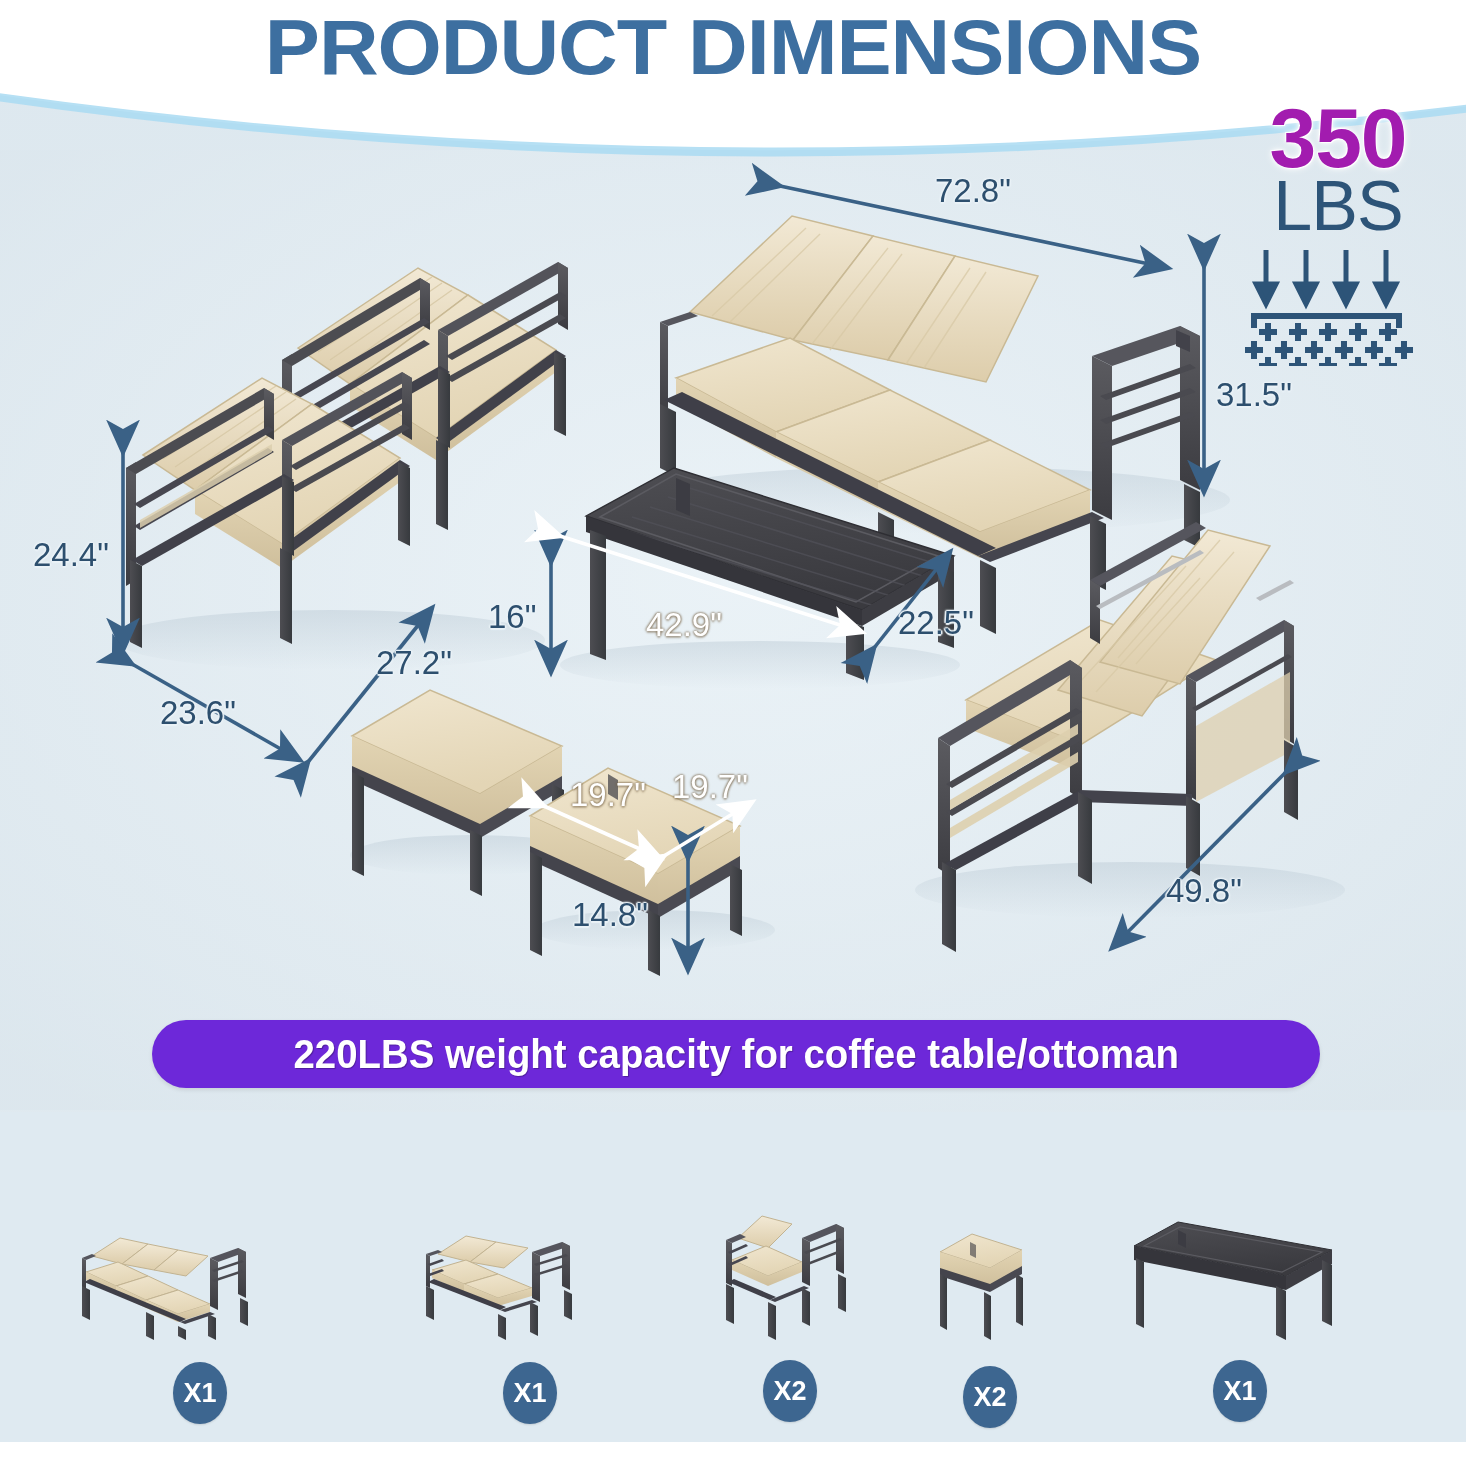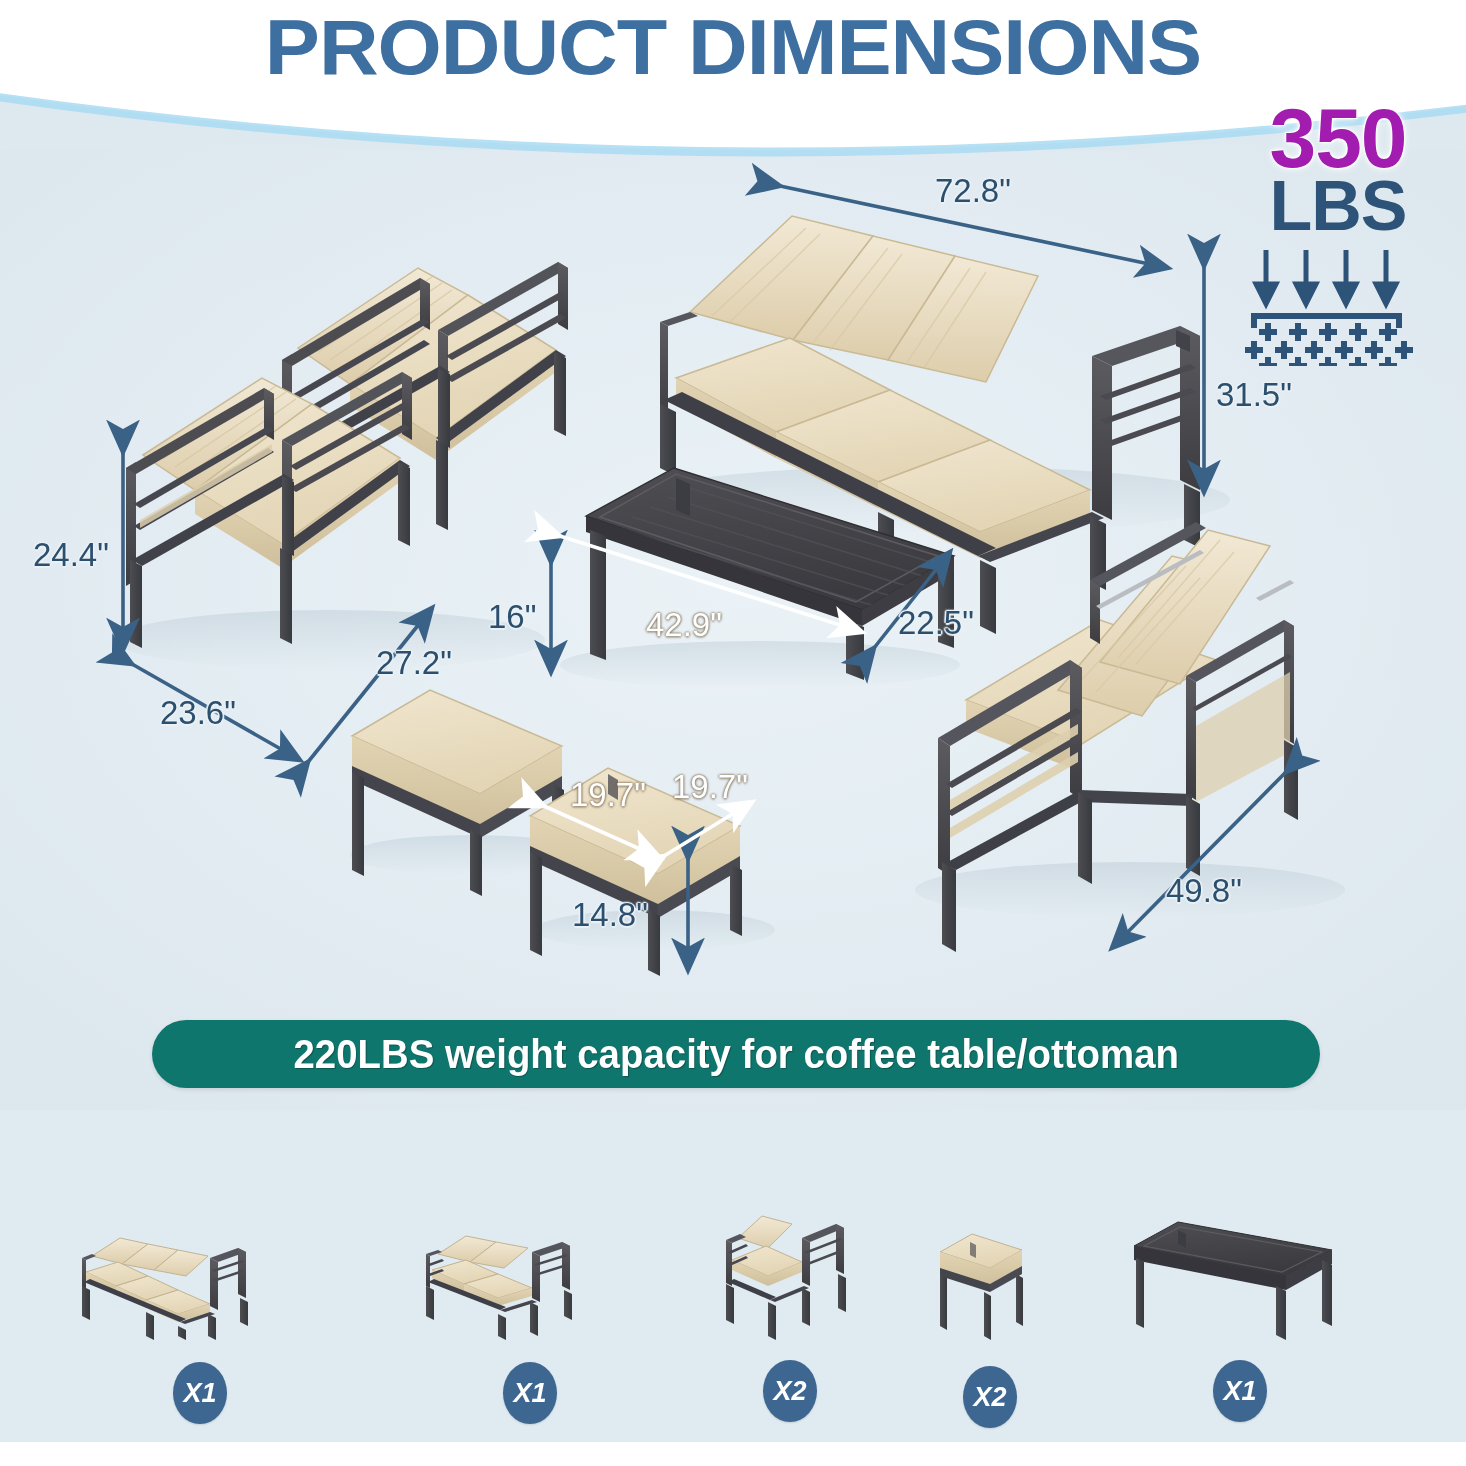--- a/index.html
+++ b/index.html
@@ -38,21 +38,20 @@
     position:absolute;left:0;top:1442px;width:1466px;height:24px;background:#ffffff;
   }
   .item-cell{position:absolute;text-align:center;}
   .badge{
     width:54px;height:62px;border-radius:50%;
     background:#3d6690;color:#fff;
     display:flex;align-items:center;justify-content:center;
     font-size:27px;font-weight:bold;letter-spacing:0px;
     margin:0 auto;
     box-shadow:0 1px 2px rgba(0,0,0,.12);
-    font-style:italic;
   }
 
   
   .dim{
     position:absolute;
     color:#2d4f6e;
     font-size:33px;
     font-weight:normal;
     white-space:nowrap;
     text-shadow:
@@ -69,28 +68,28 @@
   }
 
   
   .lbs-box{position:absolute;left:1238px;top:100px;width:200px;text-align:center;z-index:8;}
   .lbs-num{
     font-size:84px;font-weight:bold;color:#a21caf;line-height:.92;
     letter-spacing:-1px;
     text-shadow:0 0 9px #ffffff,0 0 4px #ffffff,1px 1px 0 #fff,-1px -1px 0 #fff;
   }
   .lbs-word{
-    font-size:70px;font-weight:bold;color:#2d5478;line-height:.95;
+    font-size:70px;font-weight:normal;color:#2d5478;line-height:.95;
     letter-spacing:-1px;margin-top:-4px;
   }
 
   
   .cap-banner{
     position:absolute;left:152px;top:1020px;width:1168px;height:68px;
-    background:#0f766e;border-radius:34px;
+    background:#6d28d9;border-radius:34px;
     display:flex;align-items:center;justify-content:center;
     box-shadow:0 2px 4px rgba(0,0,0,.10);
   }
   .cap-text{
     color:#ffffff;font-size:40px;font-weight:bold;
     transform:scaleX(.96);
     text-shadow:1px 1px 1px rgba(0,0,0,.28);
     white-space:nowrap;
   }
 

